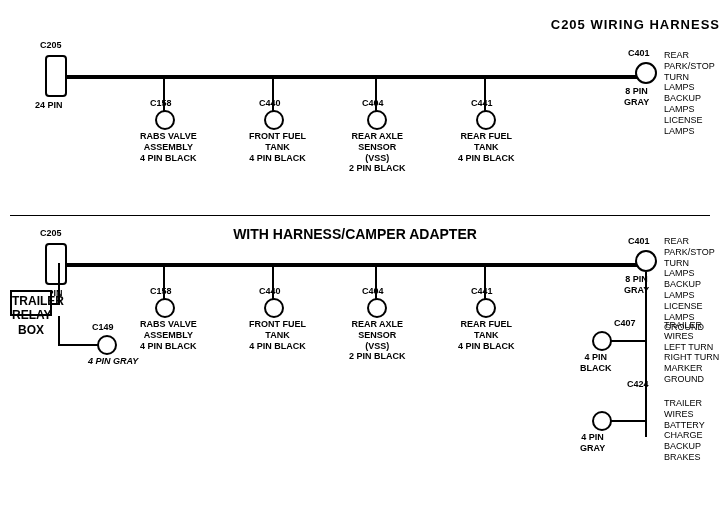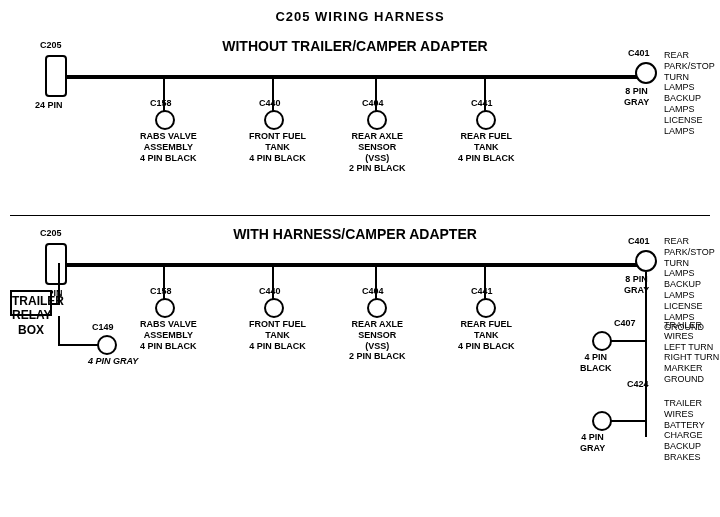--- a/index.html
+++ b/index.html
@@ -66,23 +66,22 @@
     }
     .label-left {
       text-align: left;
     }
   </style>
 </head>
 <body>
 
 <div class="diagram-container">
 
-  <div class="page-title" style="position:absolute;top:3px;left:0;right:0;">C205 WIRING HARNESS</div>
+  <div class="page-title" style="position:absolute;top:11px;left:0;right:0;text-align:right;">C205 WIRING HARNESS</div>
 
-  <div class="section-label" style="top:38px;left:155px;">WITHOUT  TRAILER/CAMPER  ADAPTER</div>
 
   <div class="h-line" style="top:75px;left:58px;width:590px;"></div>
 
   <div class="rect-connector" style="top:55px;left:45px;width:22px;height:42px;"></div>
   <div class="label" style="top:40px;left:40px;">C205</div>
   <div class="label" style="top:100px;left:35px;">24 PIN</div>
 
   <div class="connector" style="top:62px;left:635px;width:22px;height:22px;"></div>
   <div class="label" style="top:48px;left:628px;">C401</div>
   <div class="label" style="top:86px;left:624px;">8 PIN<br>GRAY</div>

